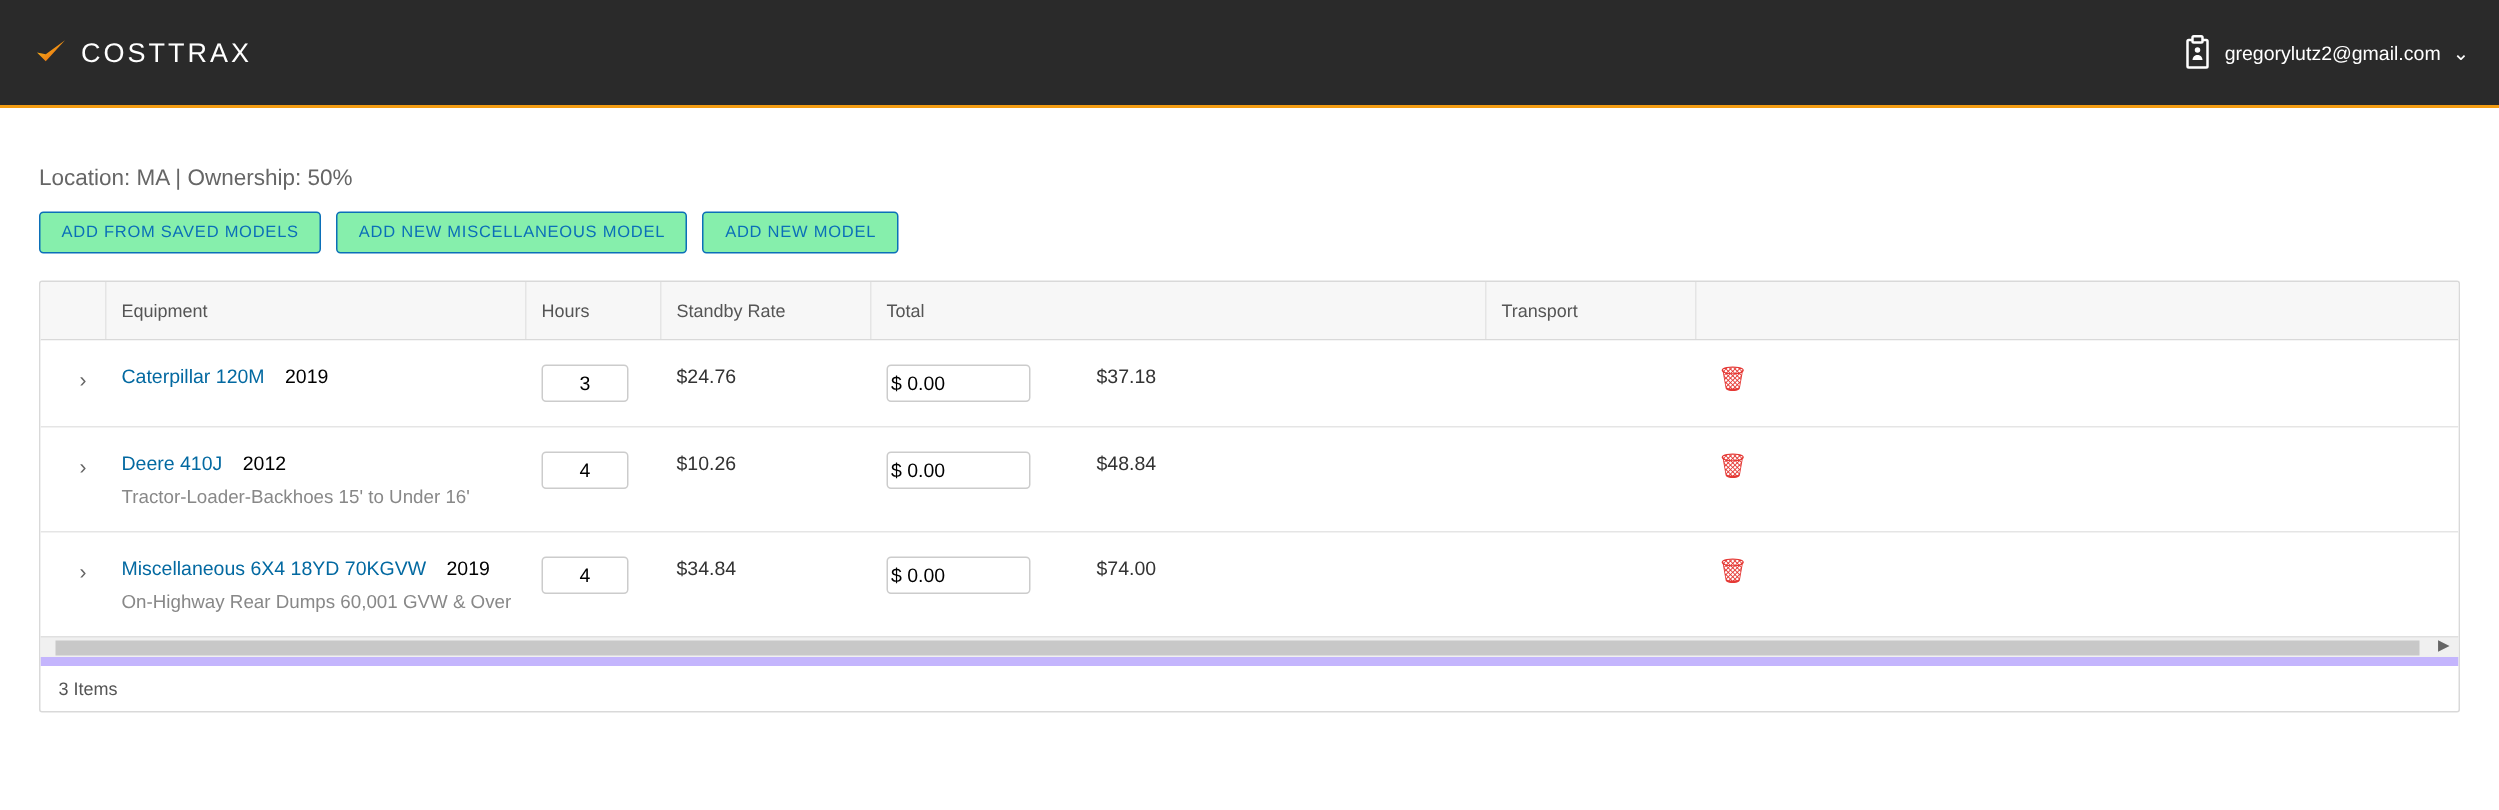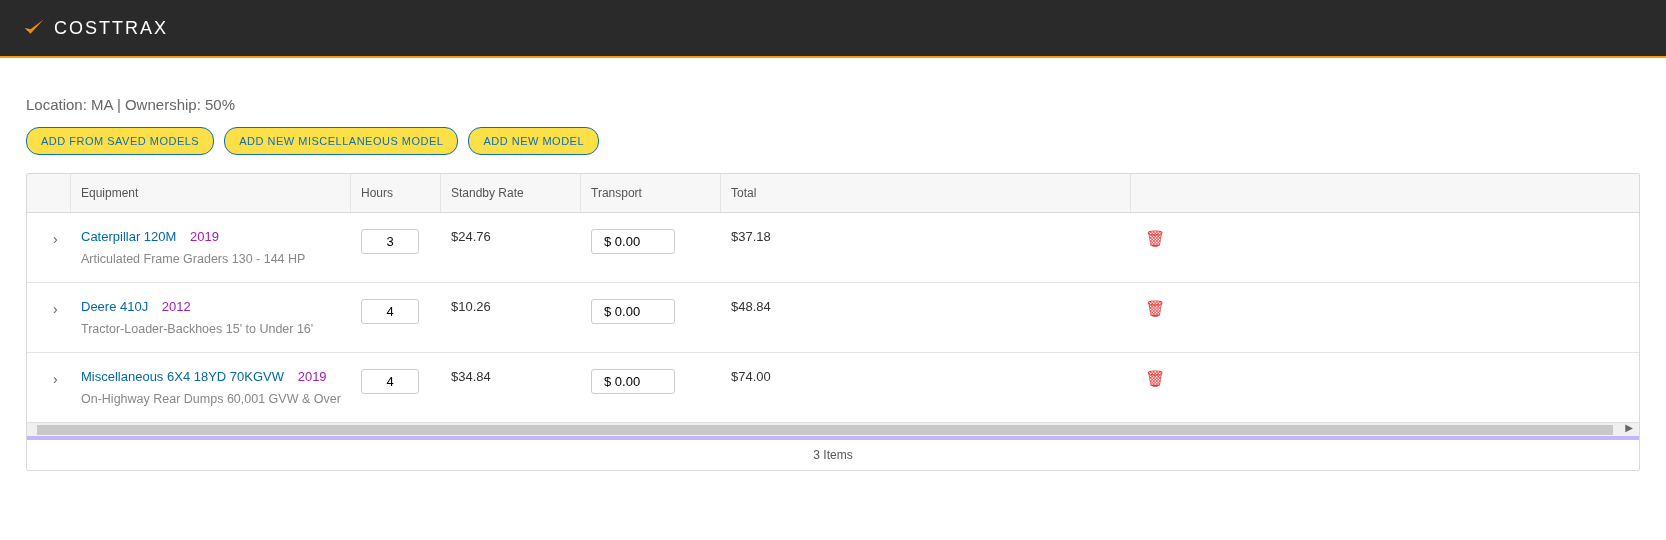--- a/index.html
+++ b/index.html
@@ -5,21 +5,21 @@
 * { box-sizing: border-box; margin: 0; padding: 0; }
 body {
   font-family: "Segoe UI", Arial, sans-serif;
   font-size: 13px;
   color: #444;
   background: #fff;
   width: 1666px;
 }
 .header {
   background: #2a2a2a;
-  height: 58px;
+  height: 72px;
   display: flex;
   align-items: center;
   padding: 0 20px;
   justify-content: space-between;
   border-bottom: 2px solid #f39c12;
 }
 .logo {
   display: flex;
   align-items: center;
   gap: 6px;
@@ -48,25 +48,25 @@
 .section-sub {
   font-size: 15px;
   color: #666;
   margin-top: 20px;
   margin-bottom: 14px;
 }
 .btn-row { display: flex; gap: 10px; margin-bottom: 18px; }
 .btn {
   border: 1px solid #0b6fb8;
   color: #0b6fb8;
-  background: #fde047;
+  background: #86efac;
   font-size: 11px;
   letter-spacing: 0.5px;
   padding: 7px 14px;
-  border-radius: 13px;
+  border-radius: 3px;
   cursor: pointer;
   text-align: center;
 }
 .table-wrap {
   border: 1px solid #d9d9d9;
   border-radius: 2px;
   overflow: hidden;
 }
 .thead {
   display: flex;
@@ -91,35 +91,35 @@
 .tbody { background: #fff; }
 .row {
   display: flex;
   border-bottom: 1px solid #e5e5e5;
   padding: 12px 0;
   align-items: flex-start;
 }
 .row:last-child { border-bottom: none; }
 .cell { padding: 4px 10px; font-size: 13px; color: #333; }
 .equip-name { color: #0369a1; }
-.equip-year { margin-left: 10px; color: #a21caf; }
+.equip-year { margin-left: 10px; color: #000000; }
 .equip-desc { color: #888; font-size: 12.5px; margin-top: 8px; }
 .input-small {
   width: 58px;
   border: 1px solid #ccc;
   border-radius: 3px;
   padding: 4px 6px;
   font-size: 13px;
   text-align: center;
 }
 .input-transport {
-  width: 84px;
+  width: 96px;
   border: 1px solid #ccc;
   border-radius: 3px;
-  padding: 4px 12px;
+  padding: 4px 2px;
   font-size: 13px;
 }
 .caret {
   display: inline-block;
   transform: rotate(0deg);
   color: #666;
   font-size: 14px;
   cursor: pointer;
   padding-left: 16px;
   padding-top: 2px;
@@ -138,75 +138,84 @@
 }
 .scroll-strip::before {
   content:"";
   position:absolute; left:10px; right:26px; top:2px; height:10px;
   background:#c8c8c8;
 }
 .scroll-strip::after {
   content:"▶"; position:absolute; right:6px; top:-1px; font-size:10px; color:#666;
 }
 .footer {
-  text-align: center;
+  text-align: left;
   padding: 8px 12px;
   font-size: 12px;
   color: #555;
-  border-top: 4px solid #c4b5fd;
+  border-top: 6px solid #c4b5fd;
 }
 .clipboard-icon { stroke:#fff; }
 </style>
 </head>
 <body>
 
 <div class="header">
   <div class="logo">
     <svg width="28" height="28" viewBox="0 0 24 24">
       <defs>
         <linearGradient id="g1" x1="0" y1="0" x2="1" y2="1">
           <stop offset="0%" stop-color="#f5c518"></stop>
           <stop offset="100%" stop-color="#e85c12"></stop>
         </linearGradient>
       </defs>
       <path d="M4 12 L9 17 L20 5 L9 13 Z" fill="url(#g1)"></path>
     </svg>
     <span class="logo-text">COSTTRAX</span>
   </div>
+  <div class="user-area">
+    <svg class="clipboard-icon" width="20" height="24" viewBox="0 0 24 28" fill="none" stroke="#fff" stroke-width="2">
+      <rect x="4" y="4" width="16" height="22" rx="1"></rect>
+      <rect x="8" y="1" width="8" height="5" rx="1" fill="#2a2a2a"></rect>
+      <circle cx="12" cy="12" r="2.2" fill="#fff" stroke="none"></circle>
+      <path d="M8 20c0-2.5 2-4 4-4s4 1.5 4 4" fill="#fff" stroke="none"></path>
+    </svg>
+    <span>gregorylutz2@gmail.com</span>
+    <span>⌄</span>
+  </div>
 </div>
 
 <div class="page">
 
   <div class="section-sub">Location: MA | Ownership: 50%</div>
 
   <div class="btn-row">
     <button class="btn">ADD FROM SAVED MODELS</button>
     <button class="btn">ADD NEW MISCELLANEOUS MODEL</button>
     <button class="btn">ADD NEW MODEL</button>
   </div>
 
   <div class="table-wrap">
     <div class="thead">
       <div class="th col-caret"></div>
       <div class="th col-equipment">Equipment</div>
       <div class="th col-hours">Hours</div>
       <div class="th col-rate">Standby Rate</div>
+      <div class="th col-total">Total</div>
       <div class="th col-transport">Transport</div>
-      <div class="th col-total">Total</div>
       <div class="th col-action"></div>
     </div>
 
     <div class="tbody">
 
       <div class="row">
         <div class="cell col-caret"><span class="caret">›</span></div>
         <div class="cell col-equipment">
           <span class="equip-name">Caterpillar 120M</span>
           <span class="equip-year">2019</span>
-          <div class="equip-desc">Articulated Frame Graders 130 - 144 HP</div>
         </div>
         <div class="cell col-hours"><input class="input-small" value="3" style=""></div>
         <div class="cell col-rate">$24.76</div>
         <div class="cell col-transport"><input class="input-transport" value="$ 0.00" style=""></div>
         <div class="cell col-total">$37.18</div>
         <div class="cell col-action"><span class="trash">🗑</span></div>
       </div>
 
       <div class="row">
         <div class="cell col-caret"><span class="caret">›</span></div>

